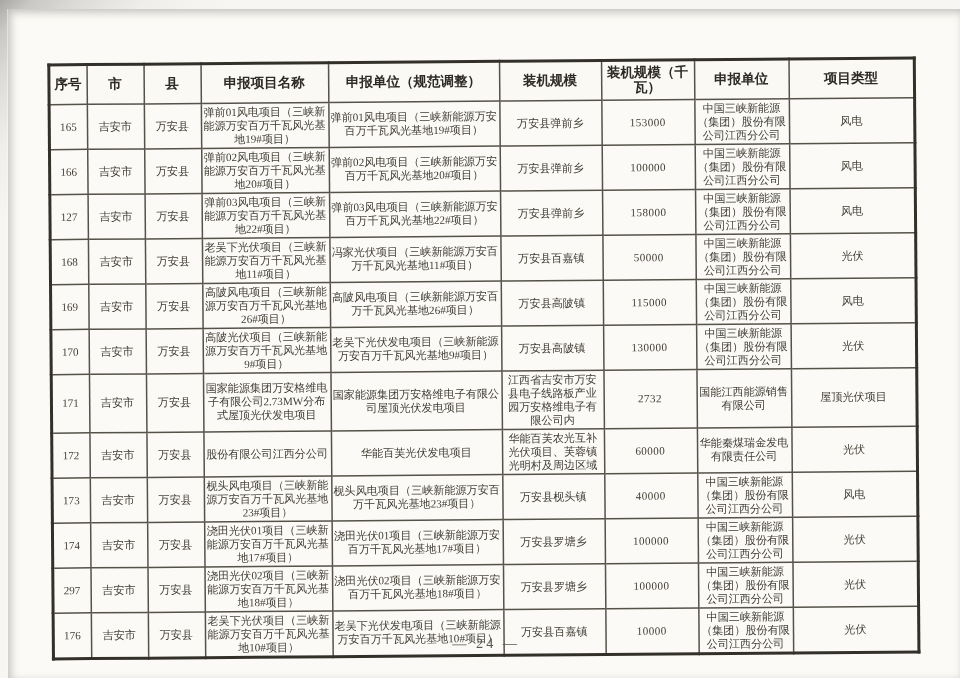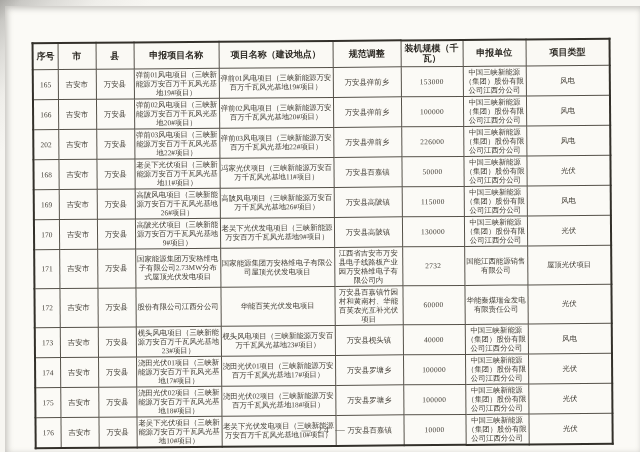--- a/index.html
+++ b/index.html
@@ -61,22 +61,22 @@
           <col class="c6">
           <col class="c7">
           <col class="c8">
       </colgroup>
       <thead>
         <tr id="header-row">
             <th class="col0">序号</th>
             <th class="col1">市</th>
             <th class="col2">县</th>
             <th class="col3">申报项目名称</th>
-            <th class="col4">项目名称（建设地点）</th>
-            <th class="col5">规范调整</th>
+            <th class="col4">申报单位（规范调整）</th>
+            <th class="col5">装机规模</th>
             <th class="col6">装机规模（千瓦）</th>
             <th class="col7">申报单位</th>
             <th class="col8">项目类型</th>
           </tr>
       </thead>
       <tbody id="table-body">
           <tr>
             <td class="col0">165</td>
             <td class="col1">吉安市</td>
             <td class="col2">万安县</td>
@@ -92,27 +92,27 @@
             <td class="col1">吉安市</td>
             <td class="col2">万安县</td>
             <td class="col3">弹前02风电项目（三峡新能源万安百万千瓦风光基地20#项目）</td>
             <td class="col4">弹前02风电项目（三峡新能源万安百万千瓦风光基地20#项目）</td>
             <td class="col5">万安县弹前乡</td>
             <td class="col6">100000</td>
             <td class="col7">中国三峡新能源（集团）股份有限公司江西分公司</td>
             <td class="col8">风电</td>
           </tr>
           <tr>
-            <td class="col0">202</td>
+            <td class="col0">127</td>
             <td class="col1">吉安市</td>
             <td class="col2">万安县</td>
             <td class="col3">弹前03风电项目（三峡新能源万安百万千瓦风光基地22#项目）</td>
             <td class="col4">弹前03风电项目（三峡新能源万安百万千瓦风光基地22#项目）</td>
             <td class="col5">万安县弹前乡</td>
-            <td class="col6">226000</td>
+            <td class="col6">158000</td>
             <td class="col7">中国三峡新能源（集团）股份有限公司江西分公司</td>
             <td class="col8">风电</td>
           </tr>
           <tr>
             <td class="col0">168</td>
             <td class="col1">吉安市</td>
             <td class="col2">万安县</td>
             <td class="col3">老吴下光伏项目（三峡新能源万安百万千瓦风光基地11#项目）</td>
             <td class="col4">冯家光伏项目（三峡新能源万安百万千瓦风光基地11#项目）</td>
             <td class="col5">万安县百嘉镇</td>
@@ -152,21 +152,21 @@
             <td class="col6">2732</td>
             <td class="col7">国能江西能源销售有限公司</td>
             <td class="col8">屋顶光伏项目</td>
           </tr>
           <tr>
             <td class="col0">172</td>
             <td class="col1">吉安市</td>
             <td class="col2">万安县</td>
             <td class="col3">股份有限公司江西分公司</td>
             <td class="col4">华能百芙光伏发电项目</td>
-            <td class="col5">万安县百嘉镇竹园村和黄南村、华能百芙农光互补光伏项目</td>
+            <td class="col5">华能百芙农光互补光伏项目、芙蓉镇光明村及周边区域</td>
             <td class="col6">60000</td>
             <td class="col7">华能秦煤瑞金发电有限责任公司</td>
             <td class="col8">光伏</td>
           </tr>
           <tr>
             <td class="col0">173</td>
             <td class="col1">吉安市</td>
             <td class="col2">万安县</td>
             <td class="col3">枧头风电项目（三峡新能源万安百万千瓦风光基地23#项目）</td>
             <td class="col4">枧头风电项目（三峡新能源万安百万千瓦风光基地23#项目）</td>
@@ -180,21 +180,21 @@
             <td class="col1">吉安市</td>
             <td class="col2">万安县</td>
             <td class="col3">浇田光伏01项目（三峡新能源万安百万千瓦风光基地17#项目）</td>
             <td class="col4">浇田光伏01项目（三峡新能源万安百万千瓦风光基地17#项目）</td>
             <td class="col5">万安县罗塘乡</td>
             <td class="col6">100000</td>
             <td class="col7">中国三峡新能源（集团）股份有限公司江西分公司</td>
             <td class="col8">光伏</td>
           </tr>
           <tr>
-            <td class="col0">175</td>
+            <td class="col0">297</td>
             <td class="col1">吉安市</td>
             <td class="col2">万安县</td>
             <td class="col3">浇田光伏02项目（三峡新能源万安百万千瓦风光基地18#项目）</td>
             <td class="col4">浇田光伏02项目（三峡新能源万安百万千瓦风光基地18#项目）</td>
             <td class="col5">万安县罗塘乡</td>
             <td class="col6">100000</td>
             <td class="col7">中国三峡新能源（集团）股份有限公司江西分公司</td>
             <td class="col8">光伏</td>
           </tr>
           <tr>

